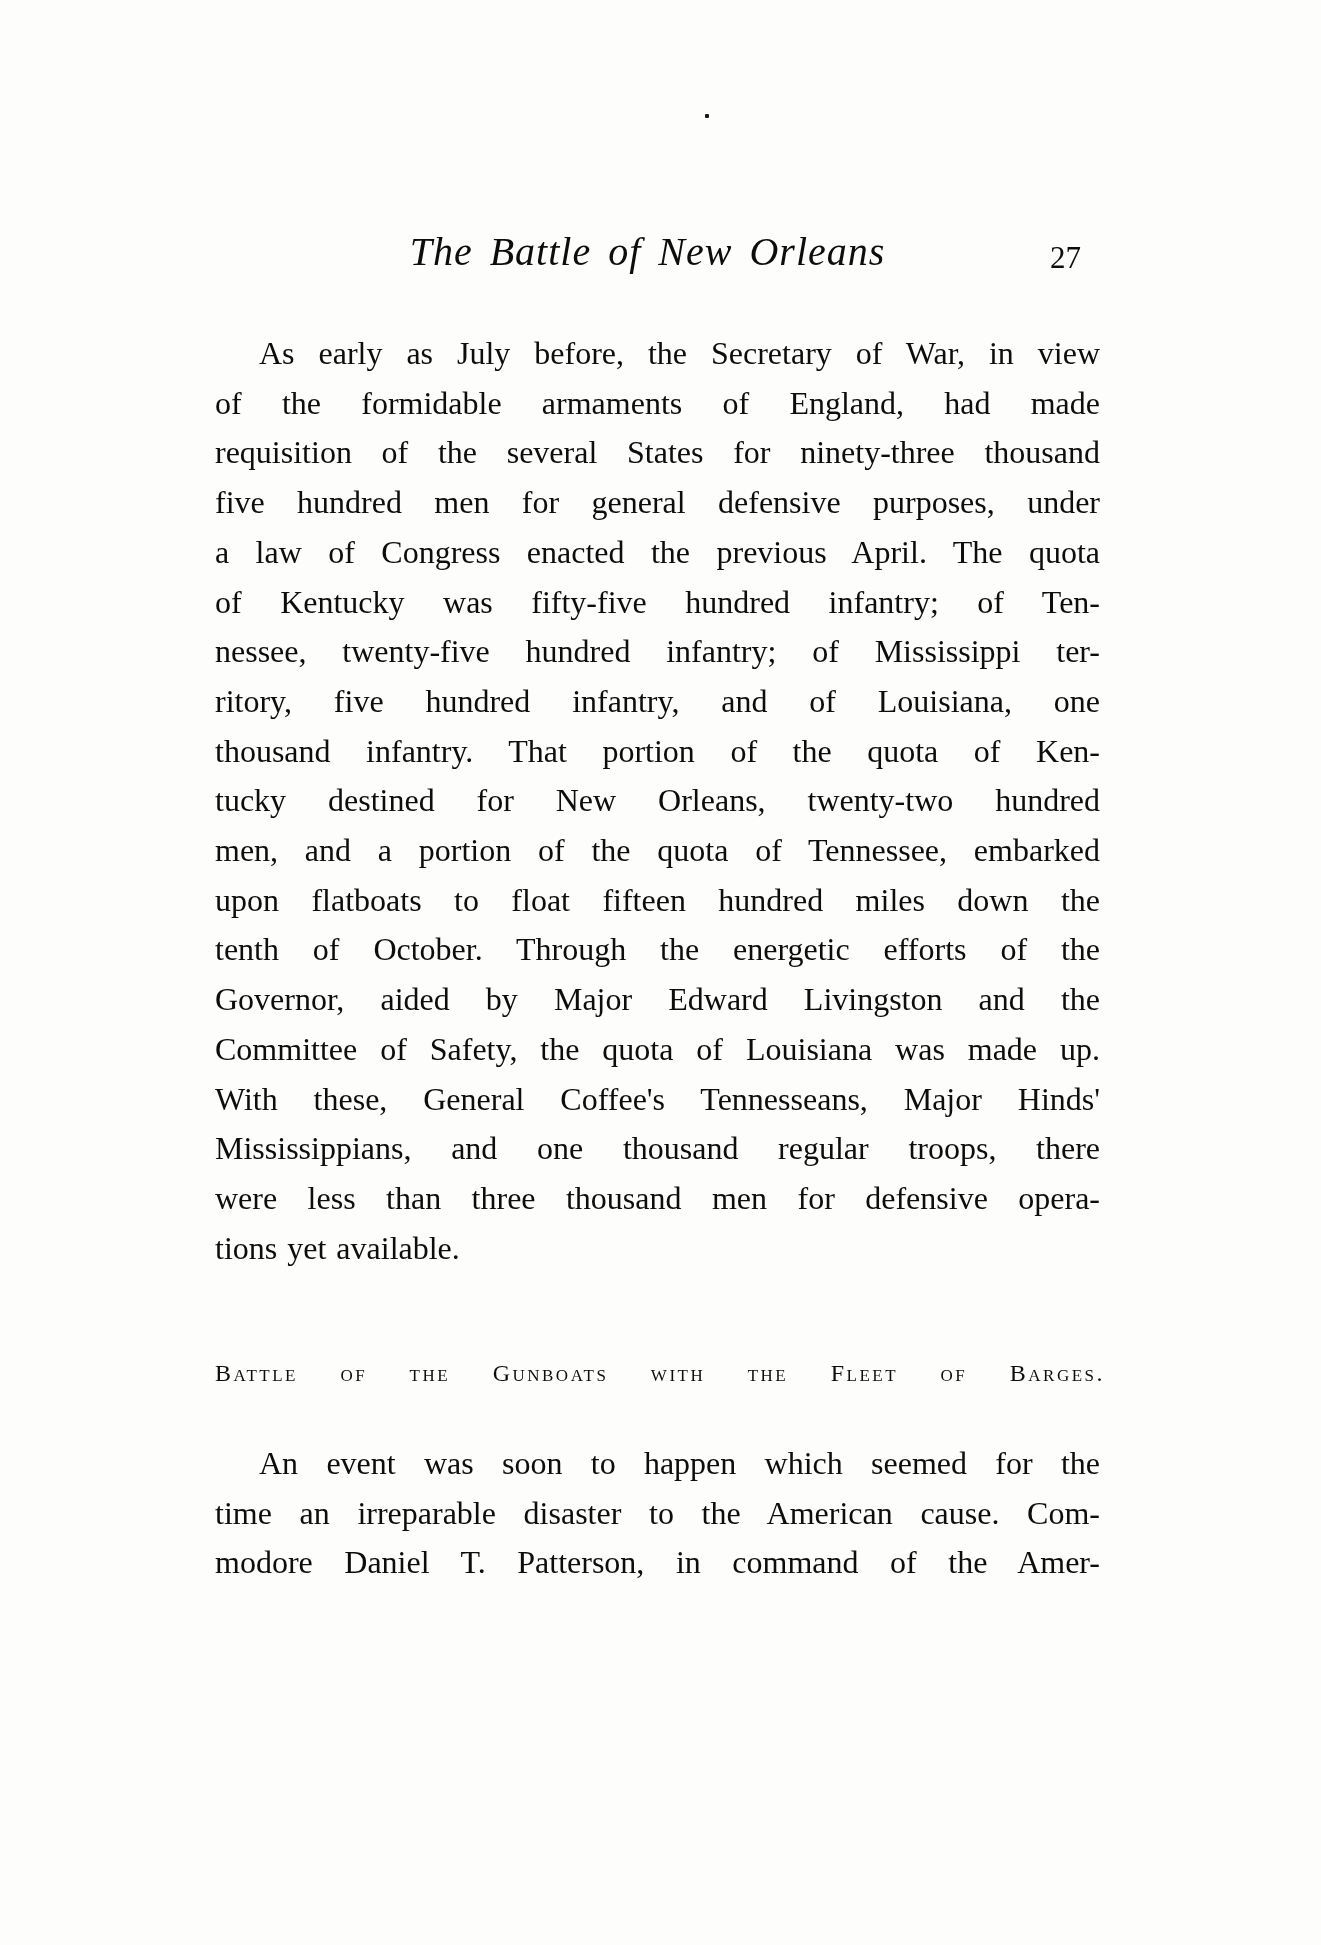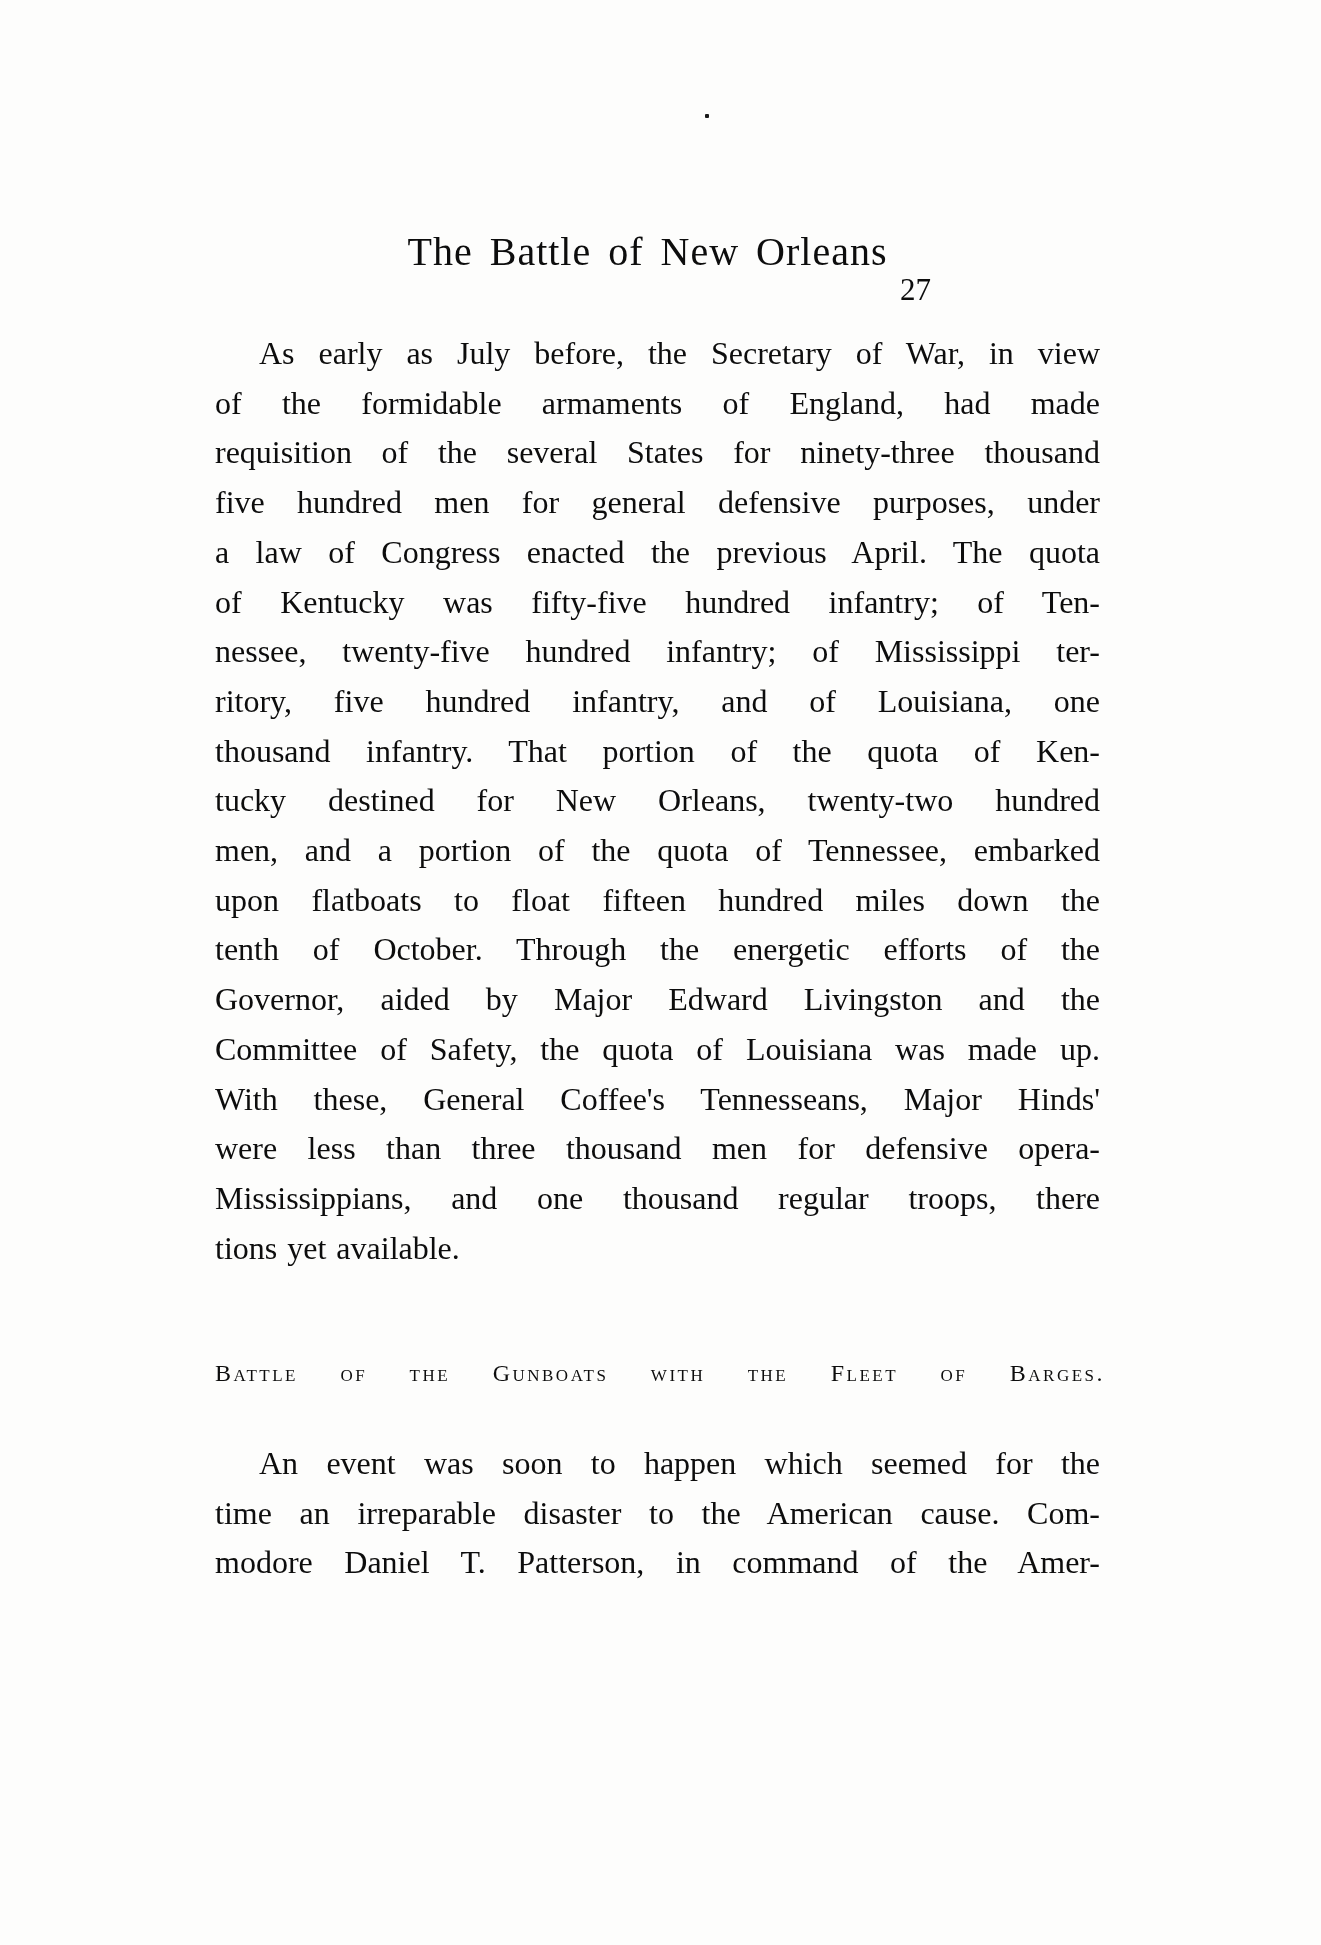--- a/index.html
+++ b/index.html
@@ -15,34 +15,35 @@
     color: #0d0d0d;
     font-family: "Liberation Serif", "DejaVu Serif", serif;
     overflow: hidden;
   }
   .page-header-title {
     position: absolute;
     left: 205px;
     top: 228px;
     width: 885px;
     text-align: center;
+    font-style: italic;
     font-size: 40px;
     line-height: 48px;
     word-spacing: 6px;
     letter-spacing: 1px;
     white-space: nowrap;
   }
   .page-number {
     position: absolute;
     top: 239px;
     left: 900px;
     width: 181px;
+    text-align: right;
     font-size: 31px;
     line-height: 38px;
-    margin-top: 32px;
   }
   .body-text {
     position: absolute;
     left: 215px;
     width: 885px;
     font-size: 32px;
     line-height: 49.7px;
     word-spacing: 2px;
   }
   #para1 { top: 314px; }
@@ -100,22 +101,22 @@
     <div class="line">nessee, twenty-five hundred infantry; of Mississippi ter-</div>
     <div class="line">ritory, five hundred infantry, and of Louisiana, one</div>
     <div class="line">thousand infantry.  That portion of the quota of Ken-</div>
     <div class="line">tucky destined for New Orleans, twenty-two hundred</div>
     <div class="line">men, and a portion of the quota of Tennessee, embarked</div>
     <div class="line">upon flatboats to float fifteen hundred miles down the</div>
     <div class="line">tenth of October.  Through the energetic efforts of the</div>
     <div class="line">Governor, aided by Major Edward Livingston and the</div>
     <div class="line">Committee of Safety, the quota of Louisiana was made up.</div>
     <div class="line">With these, General Coffee's Tennesseans, Major Hinds'</div>
+    <div class="line">Mississippians, and one thousand regular troops, there</div>
     <div class="line">were less than three thousand men for defensive opera-</div>
-    <div class="line">Mississippians, and one thousand regular troops, there</div>
     <div class="line no-just">tions yet available.</div>
   </div>
 
   <div class="section-heading">Battle of the Gunboats with the Fleet of Barges.</div>
 
   <div class="body-text" id="para2">
     <div class="line indent">An event was soon to happen which seemed for the</div>
     <div class="line">time an irreparable disaster to the American cause.  Com-</div>
     <div class="line">modore Daniel T. Patterson, in command of the Amer-</div>
   </div>

